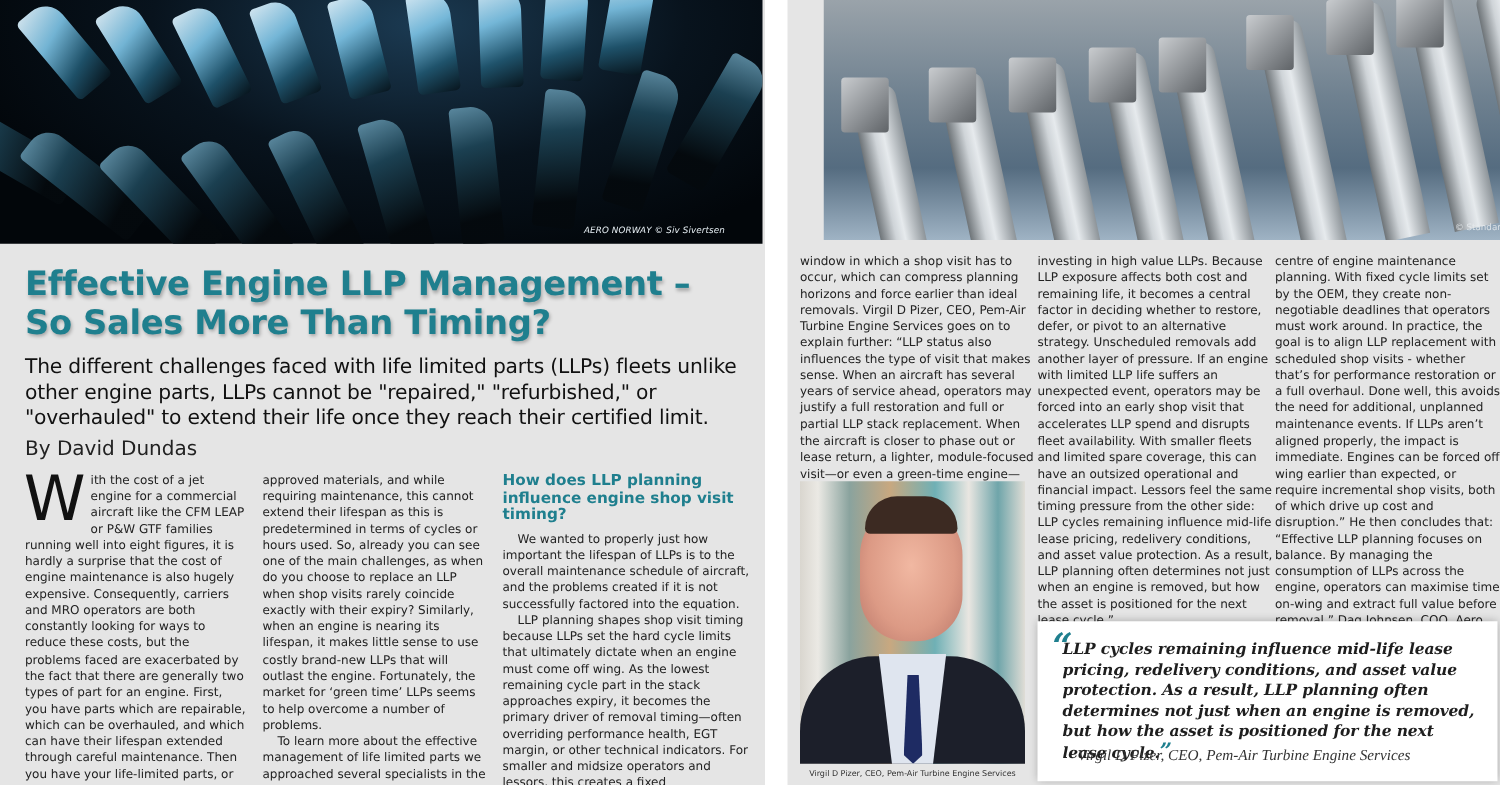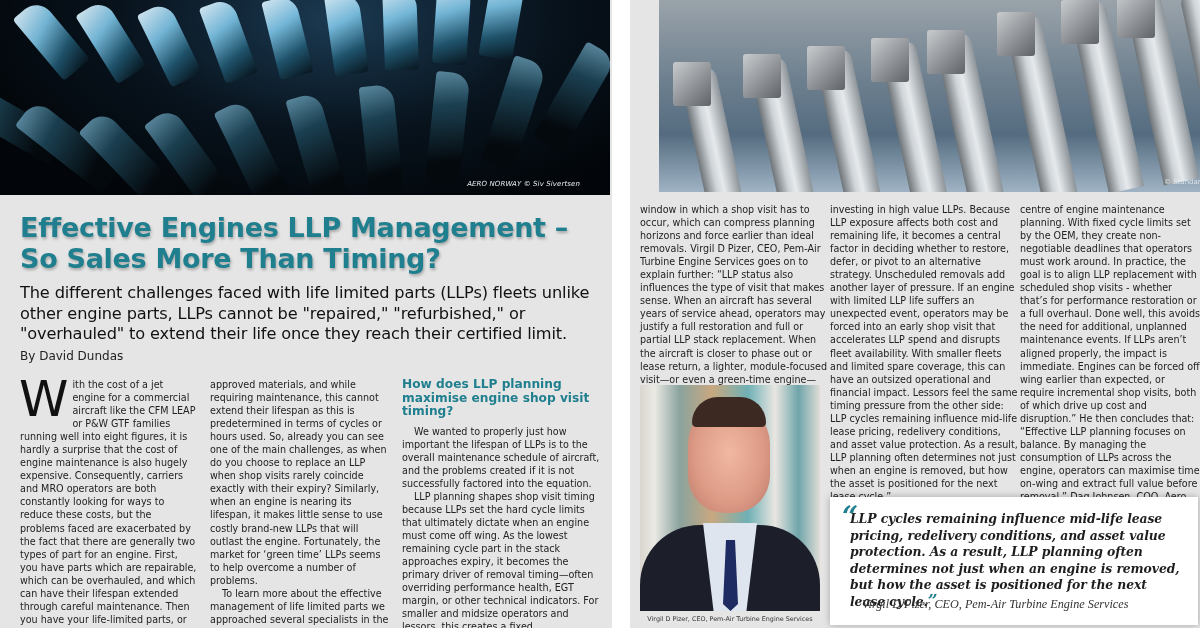--- a/index.html
+++ b/index.html
@@ -21,21 +21,21 @@
     background:linear-gradient(180deg,#9aa3aa 0%,#6f8190 40%,#556c80 70%,#9fb3c4 100%);margin-left:29px;}
   .shoe{position:absolute;width:36px;height:190px;border-radius:10px 10px 0 0;
     background:linear-gradient(90deg,#6e7478 0%,#cfd4d8 35%,#e6eaed 55%,#8d9499 100%);transform:rotate(-12deg);transform-origin:top center;}
   .shoe-cap{position:absolute;width:38px;height:44px;background:linear-gradient(135deg,#c9cccf 0%,#8a8e92 60%,#5f6367 100%);border-radius:3px;}
   .hero-credit-right{position:absolute;right:8px;bottom:6px;font-size:7px;color:#e8ecef;opacity:.85;}
 
   
   .headline{position:absolute;left:20px;top:212px;width:580px;margin:0;font-family:"DejaVu Sans",sans-serif;font-weight:bold;
     color:#1f7f8e;font-size:27px;line-height:31px;letter-spacing:-.3px;text-shadow:1px 2px 3px rgba(0,0,0,.28);}
   .standfirst{position:absolute;left:20px;top:283px;width:572px;margin:0;font-size:16.2px;line-height:20.5px;color:#111;letter-spacing:-.15px;}
-  .byline{position:absolute;left:20px;top:349px;font-size:12px;color:#222;}
+  .byline{position:absolute;left:20px;top:349px;font-size:16px;color:#222;}
 
   .col{position:absolute;font-size:9.6px;line-height:13.05px;color:#222;text-align:left;}
   .col p{margin:0;}
   .col p.indent{text-indent:12px;}
   #col1{left:20px;top:378px;width:178px;}
   #col2{left:210px;top:378px;width:182px;}
   #col3{left:402px;top:378px;width:200px;}
   .dropcap{float:left;font-size:50px;line-height:42px;margin:0 4px -2px -1px;font-family:"DejaVu Sans",sans-serif;font-weight:normal;color:#111;}
   .subhead{margin:0 0 6px 0;color:#1f7f8e;font-weight:bold;font-size:12.2px;line-height:13.5px;}
 
@@ -81,36 +81,36 @@
     <div class="blade dark" style="left:260px;top:95px;transform:rotate(-26deg);"></div>
     <div class="blade dark" style="left:315px;top:92px;transform:rotate(-16deg);"></div>
     <div class="blade dark" style="left:370px;top:85px;transform:rotate(-6deg);"></div>
     <div class="blade dark" style="left:425px;top:72px;transform:rotate(6deg);"></div>
     <div class="blade dark" style="left:480px;top:55px;transform:rotate(18deg);"></div>
     <div class="blade dark" style="left:530px;top:35px;transform:rotate(30deg);"></div>
     <span class="hero-credit-left">AERO NORWAY © Siv Sivertsen</span>
   </div>
 
   <h1 class="headline">
-    <span>Effective Engines LLP Management –</span><br>
+    <span>Effective Engine LLP Management –</span><br>
     <span>So Sales More Than Timing?</span>
   </h1>
   <p class="standfirst">The different challenges faced with life limited parts (LLPs) fleets unlike other engine parts, LLPs cannot be "repaired," "refurbished," or "overhauled" to extend their life once they reach their certified limit.</p>
   <div class="byline">By David Dundas</div>
 
   <div class="col" id="col1">
     <span class="dropcap">W</span>
     <p>ith the cost of a jet engine for a commercial aircraft like the CFM LEAP or P&amp;W GTF families running well into eight figures, it is hardly a surprise that the cost of engine maintenance is also hugely expensive. Consequently, carriers and MRO operators are both constantly looking for ways to reduce these costs, but the problems faced are exacerbated by the fact that there are generally two types of part for an engine. First, you have parts which are repairable, which can be overhauled, and which can have their lifespan extended through careful maintenance. Then you have your life-limited parts, or LLPs as they are known. These are parts which are manufactured to a specific design, using</p>
   </div>
   <div class="col" id="col2">
     <p>approved materials, and while requiring maintenance, this cannot extend their lifespan as this is predetermined in terms of cycles or hours used. So, already you can see one of the main challenges, as when do you choose to replace an LLP when shop visits rarely coincide exactly with their expiry? Similarly, when an engine is nearing its lifespan, it makes little sense to use costly brand-new LLPs that will outlast the engine. Fortunately, the market for ‘green time’ LLPs seems to help overcome a number of problems.</p>
     <p class="indent">To learn more about the effective management of life limited parts we approached several specialists in the field of engine MRO and quizzed them further on the challenges they face.</p>
   </div>
   <div class="col" id="col3">
-    <h2 class="subhead">How does LLP planning maximise engine shop visit timing?</h2>
+    <h2 class="subhead">How does LLP planning influence engine shop visit timing?</h2>
     <p class="indent">We wanted to properly just how important the lifespan of LLPs is to the overall maintenance schedule of aircraft, and the problems created if it is not successfully factored into the equation.</p>
     <p class="indent">LLP planning shapes shop visit timing because LLPs set the hard cycle limits that ultimately dictate when an engine must come off wing. As the lowest remaining cycle part in the stack approaches expiry, it becomes the primary driver of removal timing—often overriding performance health, EGT margin, or other technical indicators. For smaller and midsize operators and lessors, this creates a fixed</p>
   </div>
 </div>
 
 <div class="gutter"></div>
 
 <div class="page" id="page-right">
   <div class="hero-right">
     <div class="shoe" style="left:20px;top:70px;"></div>

